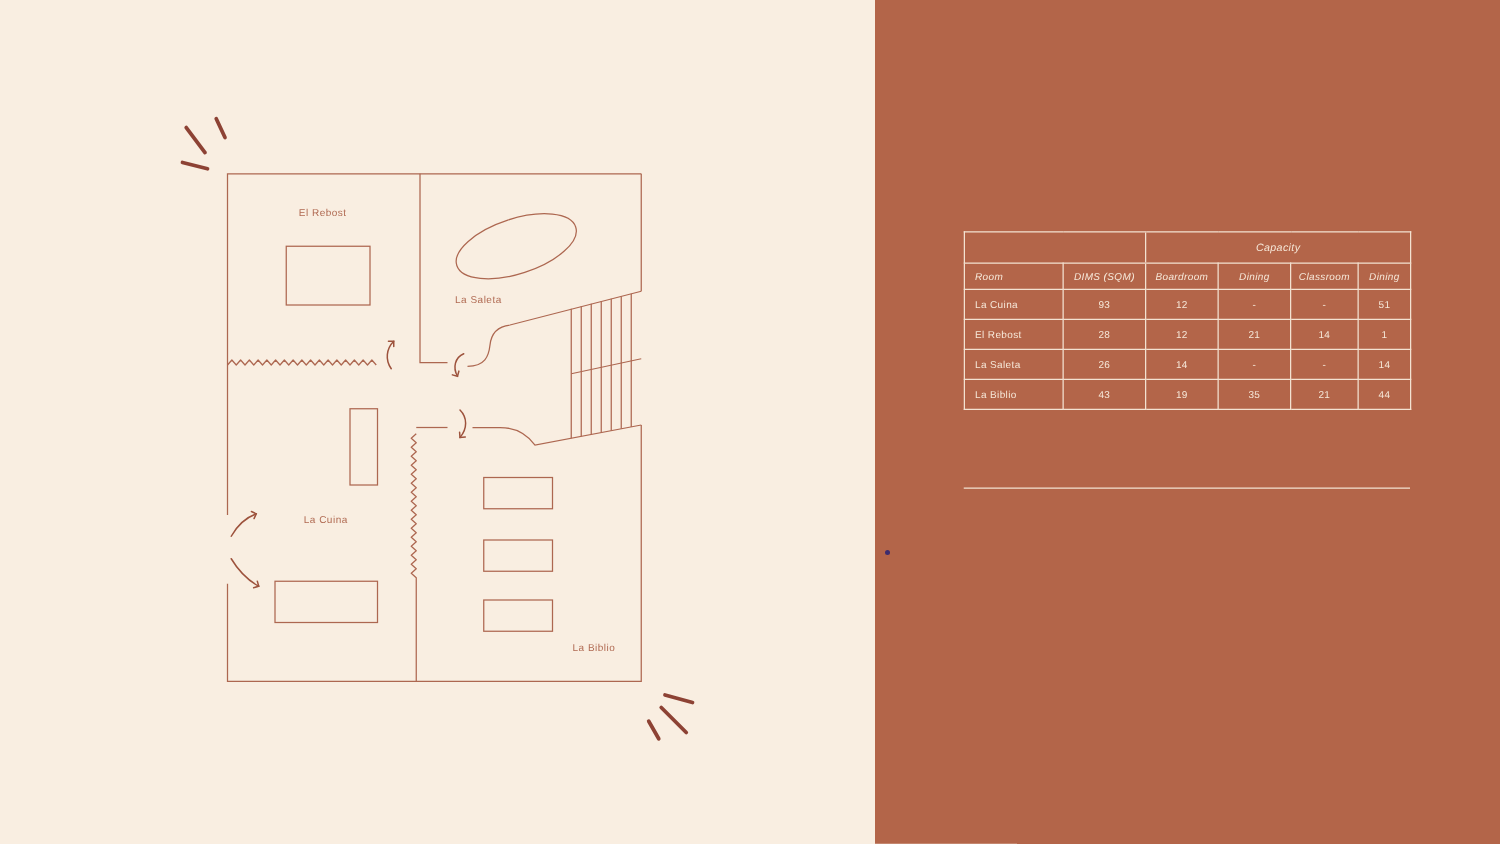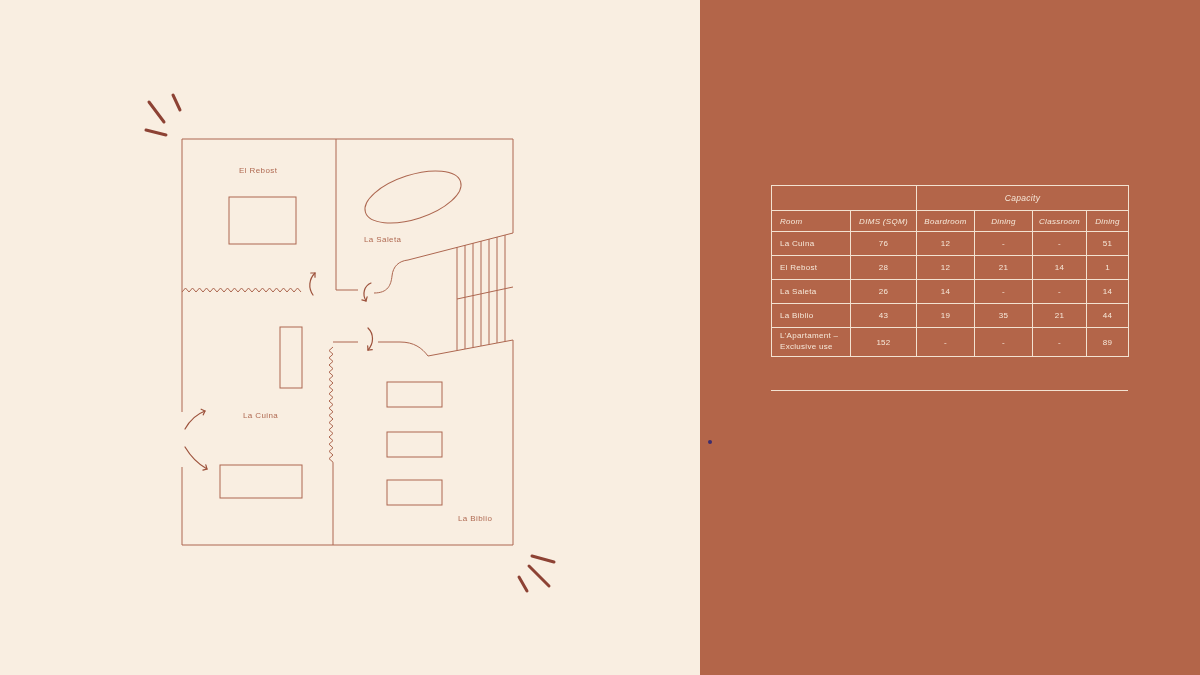--- a/index.html
+++ b/index.html
@@ -136,21 +136,21 @@
     <tr class="header-row">
       <td class="room-cell">Room</td>
       <td>DIMS (SQM)</td>
       <td>Boardroom</td>
       <td>Dining</td>
       <td>Classroom</td>
       <td>Dining</td>
     </tr>
     <tr class="data-row">
       <td class="room-cell">La Cuina</td>
-      <td>76</td>
+      <td>93</td>
       <td>12</td>
       <td>-</td>
       <td>-</td>
       <td>51</td>
     </tr>
     <tr class="data-row">
       <td class="room-cell">El Rebost</td>
       <td>28</td>
       <td>12</td>
       <td>21</td>
@@ -166,27 +166,18 @@
       <td>14</td>
     </tr>
     <tr class="data-row">
       <td class="room-cell">La Biblio</td>
       <td>43</td>
       <td>19</td>
       <td>35</td>
       <td>21</td>
       <td>44</td>
     </tr>
-    <tr class="data-row tall">
-      <td class="room-cell pre">L'Apartament –
-Exclusive use</td>
-      <td>152</td>
-      <td>-</td>
-      <td>-</td>
-      <td>-</td>
-      <td>89</td>
-    </tr>
   </tbody>
     </table>
   <div class="table-underline"></div>
 </div>
 
 <div class="blue-dot"></div>
 
 </body></html>

